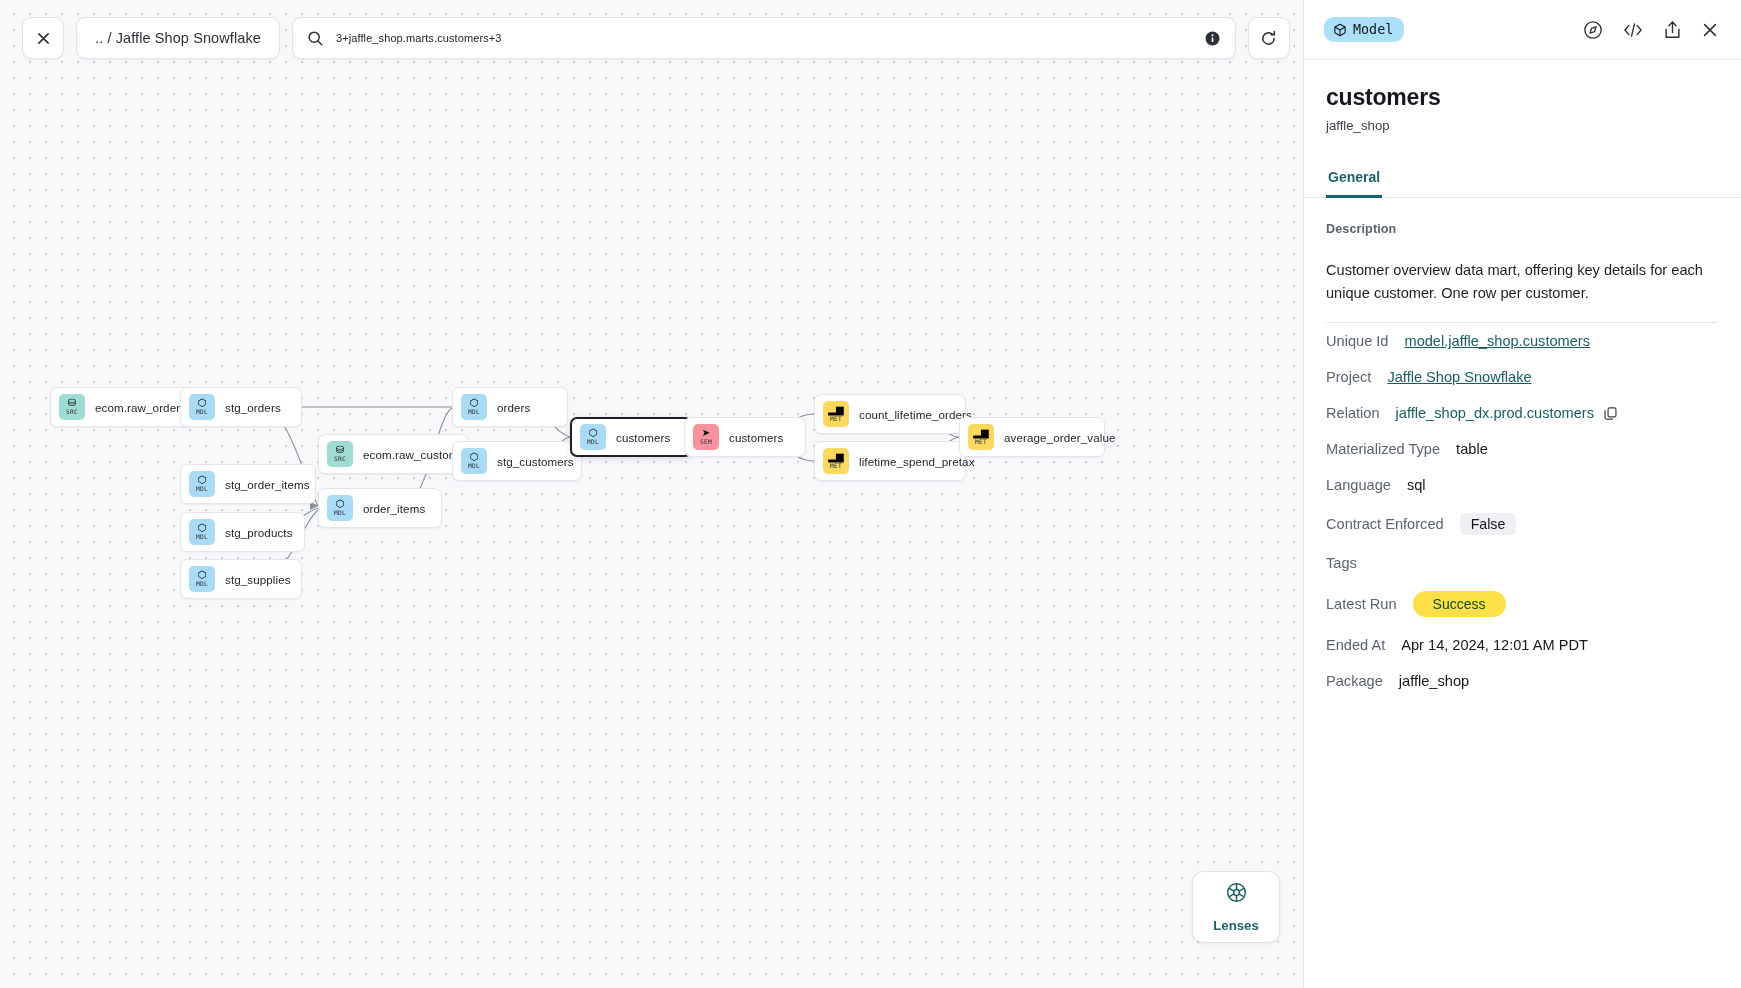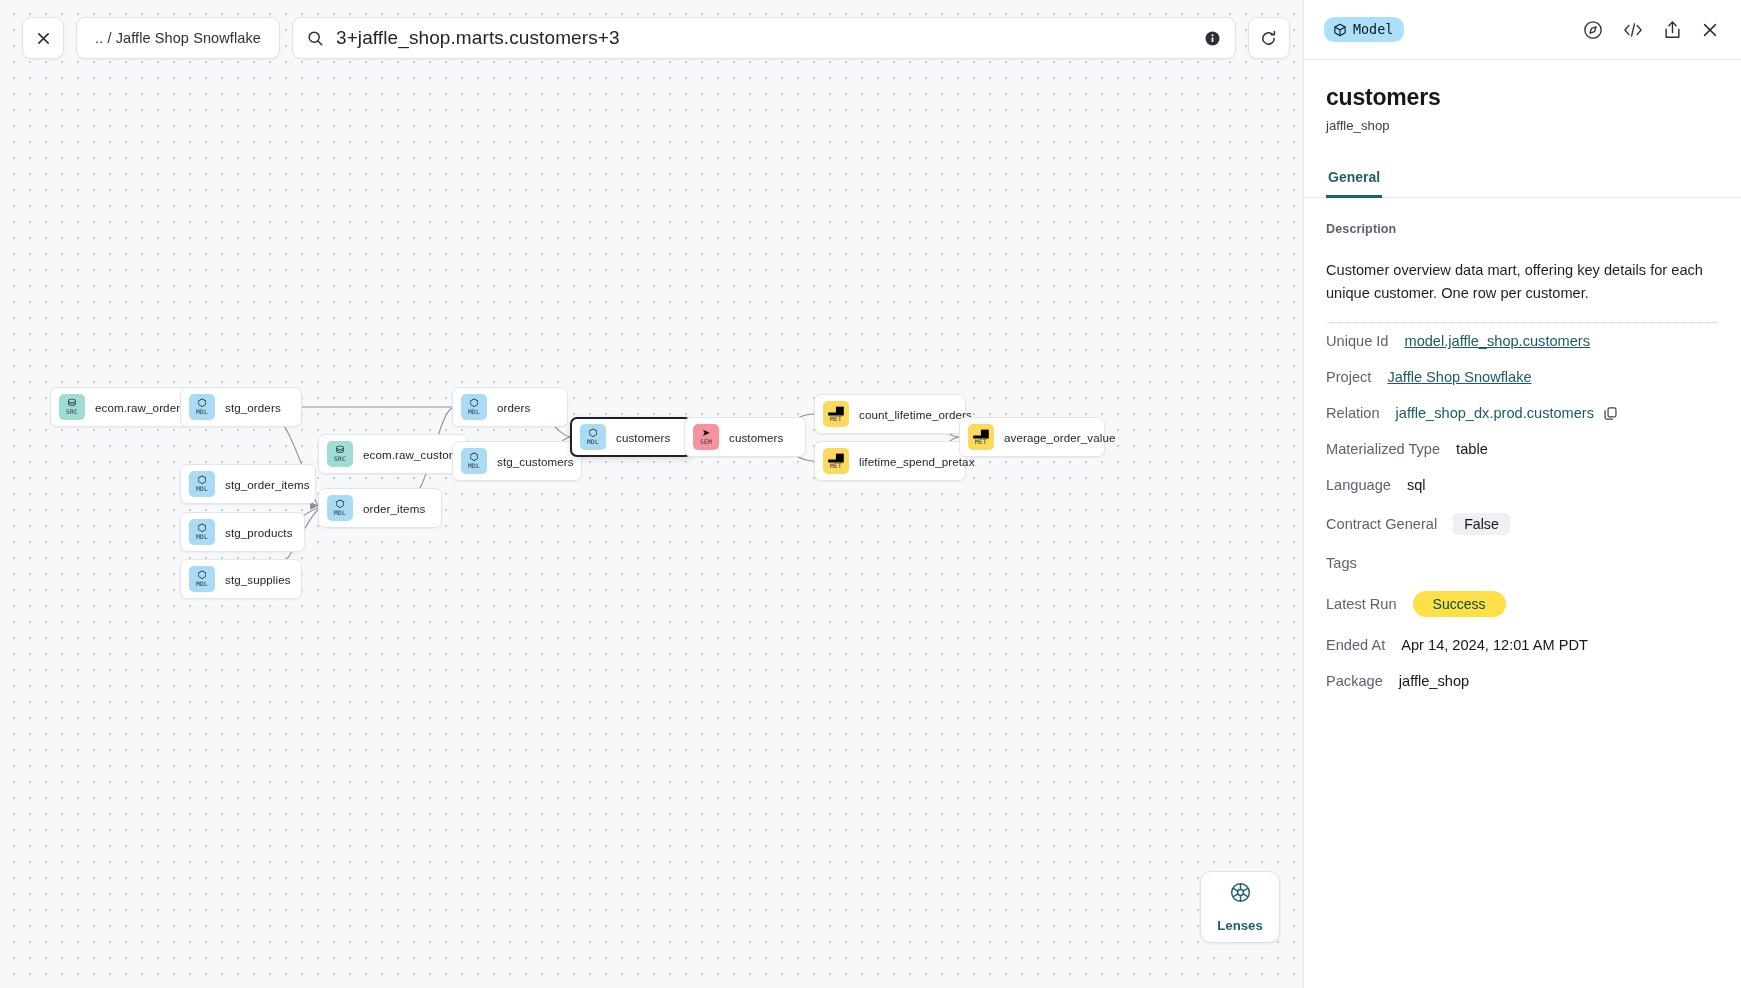--- a/index.html
+++ b/index.html
@@ -55,31 +55,31 @@
     border-radius: 9px;
     display: flex; align-items: center;
     padding: 0 14px 0 14px;
     box-shadow: 0 1px 2px rgba(16,24,40,.05);
   }
   #search-bar .mag { flex: 0 0 auto; display:flex; align-items:center; color:#2c3038; }
   #search-input {
     flex: 1 1 auto;
     border: none; outline: none;
     font-family: "Liberation Sans", sans-serif;
-    font-size: 19px; color: #21252c;
+    font-size: 11px; color: #21252c;
     padding-left: 12px;
     background: transparent;
     letter-spacing: .1px;
   }
   #info-icon { flex: 0 0 auto; cursor: pointer; display:flex; align-items:center; }
 
   
   #lenses-btn {
     position: absolute; right: 23px; bottom: 45px;
-    width: 80px; height: 72px;
+    width: 88px; height: 72px;
     background: #ffffff;
     border: 1px solid #dfe3e8;
     border-radius: 11px;
     display: flex; flex-direction: column; align-items: center; justify-content: center;
     gap: 14px;
     box-shadow: 0 1px 3px rgba(16,24,40,.07);
     cursor: pointer;
     z-index: 20;
   }
   #lenses-btn .lens-label {
@@ -472,21 +472,21 @@
           </div>
           <div class="kv-row">
             <div class="kv-key">Materialized Type</div>
             <div class="kv-val">table</div>
           </div>
           <div class="kv-row">
             <div class="kv-key">Language</div>
             <div class="kv-val">sql</div>
           </div>
           <div class="kv-row">
-            <div class="kv-key">Contract General</div>
+            <div class="kv-key">Contract Enforced</div>
             <div class="kv-val">
               <span class="pill-gray">False</span>
             </div>
           </div>
           <div class="kv-row">
             <div class="kv-key">Tags</div>
             <div class="kv-val"></div>
           </div>
           <div class="kv-row">
             <div class="kv-key">Latest Run</div>

